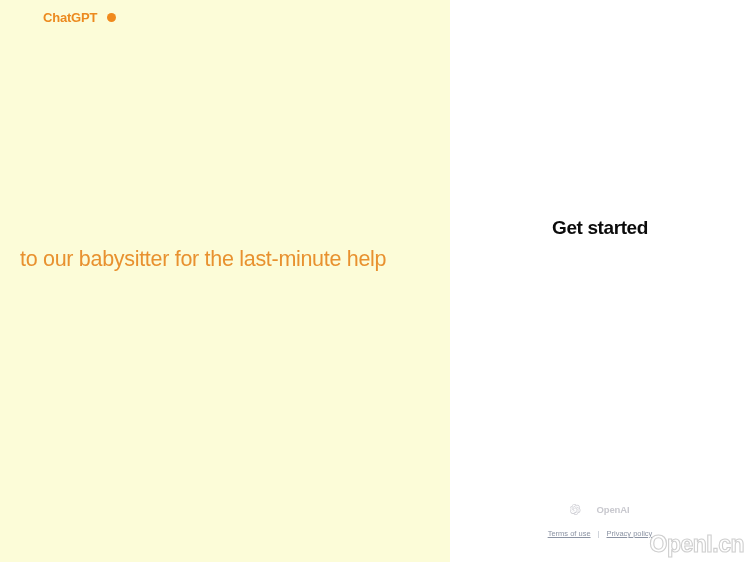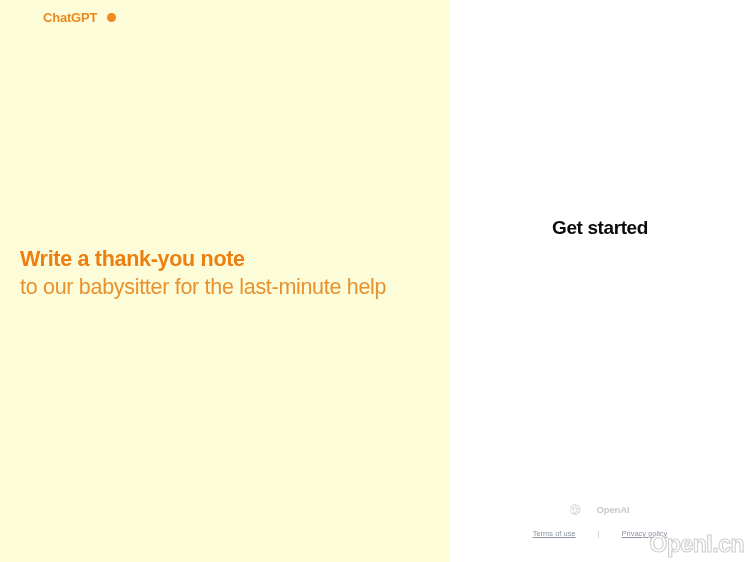--- a/index.html
+++ b/index.html
@@ -146,21 +146,21 @@
   .openai-word {
     font-size: 9.5px;
     font-weight: bold;
     color: #c9c9cf;
     letter-spacing: -0.1px;
     line-height: 1;
   }
   .footer-links {
     display: flex;
     align-items: center;
-    gap: 22px;
+    gap: 7px;
     font-size: 7.5px;
     color: #9aa0ad;
   }
   .footer-links a {
     color: #8b93a3;
     text-decoration: underline;
     text-underline-offset: 1px;
   }
   .footer-sep {
     color: #b6bcc7;
@@ -189,21 +189,20 @@
 <div class="screen">
 
   <div class="left-panel">
 
     <div class="brand">
       <span class="brand-text">ChatGPT</span>
       <span class="brand-dot"></span>
     </div>
 
     <div class="promo">
-      <div class="promo-line bold">Write a thank-you note</div>
       <div class="promo-line regular">to our babysitter for the last-minute help</div>
     </div>
 
   </div>
 
   <div class="right-panel">
 
     <div class="auth-block">
       <h1 class="get-started-title">Get started</h1>
 

